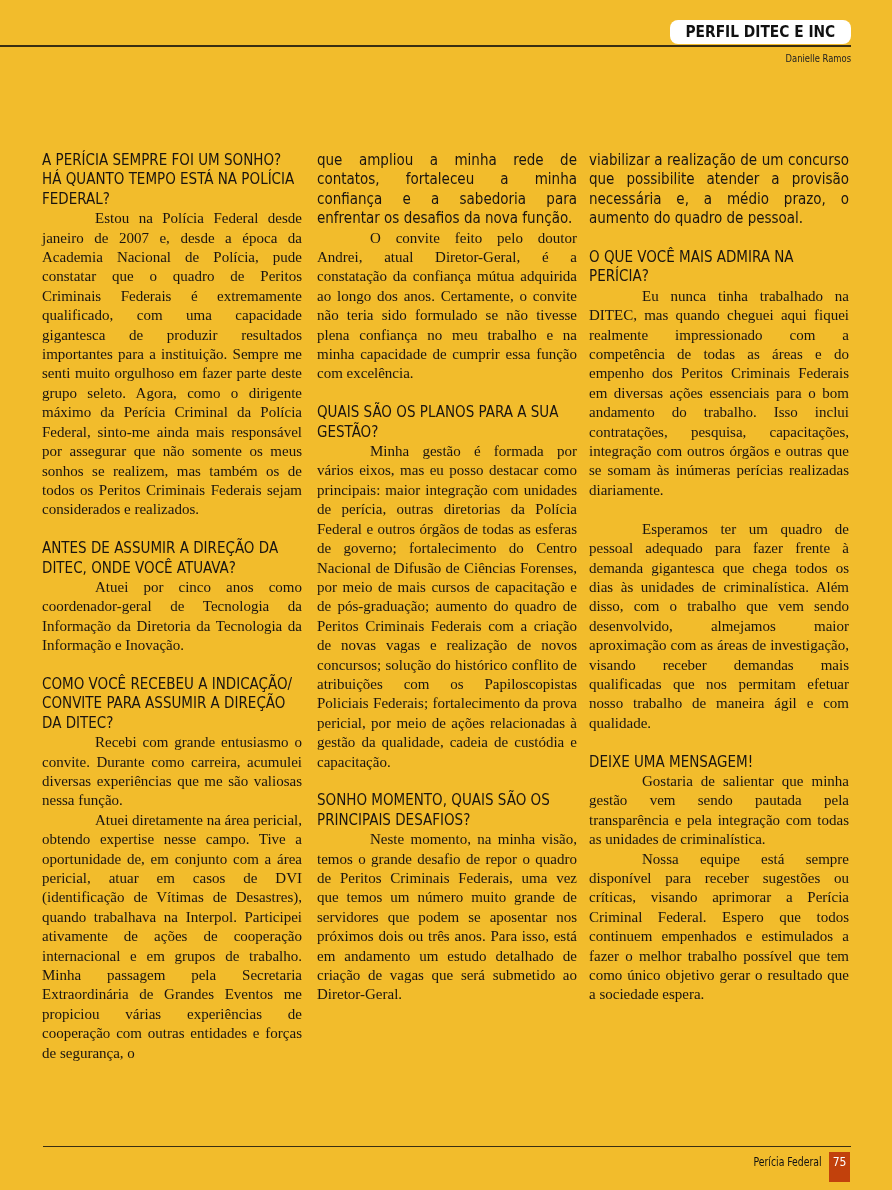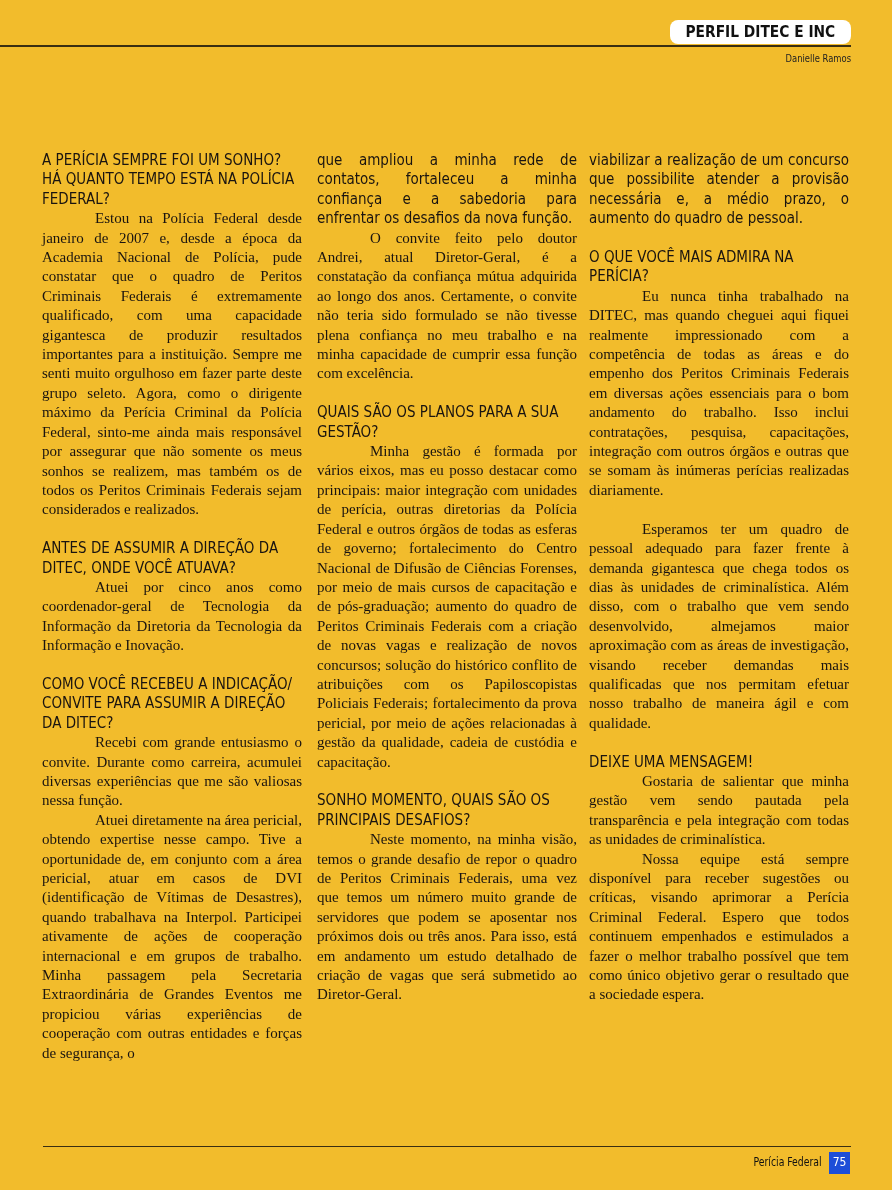--- a/index.html
+++ b/index.html
@@ -28,21 +28,21 @@
   .col1 { left:42px; }
   .col2 { left:317px; top:131px; }
   .col3 { left:589px; top:131px; }
   .col p { margin:0; text-indent:0; }
   .col p.ind { text-indent:53px;font-family:Liberation Serif, serif; }
   .col p.q { text-align:left; text-transform:none; }
   .col .gap { height:19.4px; }
   .footer-rule { position:absolute; left:43px; top:1146px; width:808px; height:1px; background:#3a2e12; }
   .footer-mag { position:absolute; right:70px; top:1155px; font-size:11.5px; color:#111; transform:scaleX(0.9); transform-origin:right center; }
   .page-num-box {
-    position:absolute; left:829px; top:1152px; width:21px; height:22px; background:#1d4ed8;
+    position:absolute; left:829px; top:1152px; width:21px; height:30px; background:#c2410c;
   }
   .page-num { position:absolute; left:0; top:3px; width:21px; text-align:center; color:#fff; font-size:12px; }
 </style>
 </head>
 <body>
 
 <div class="header-rule"></div>
 <div class="section-title-box">
   <span class="section-title">PERFIL DITEC E INC</span>
 </div>

